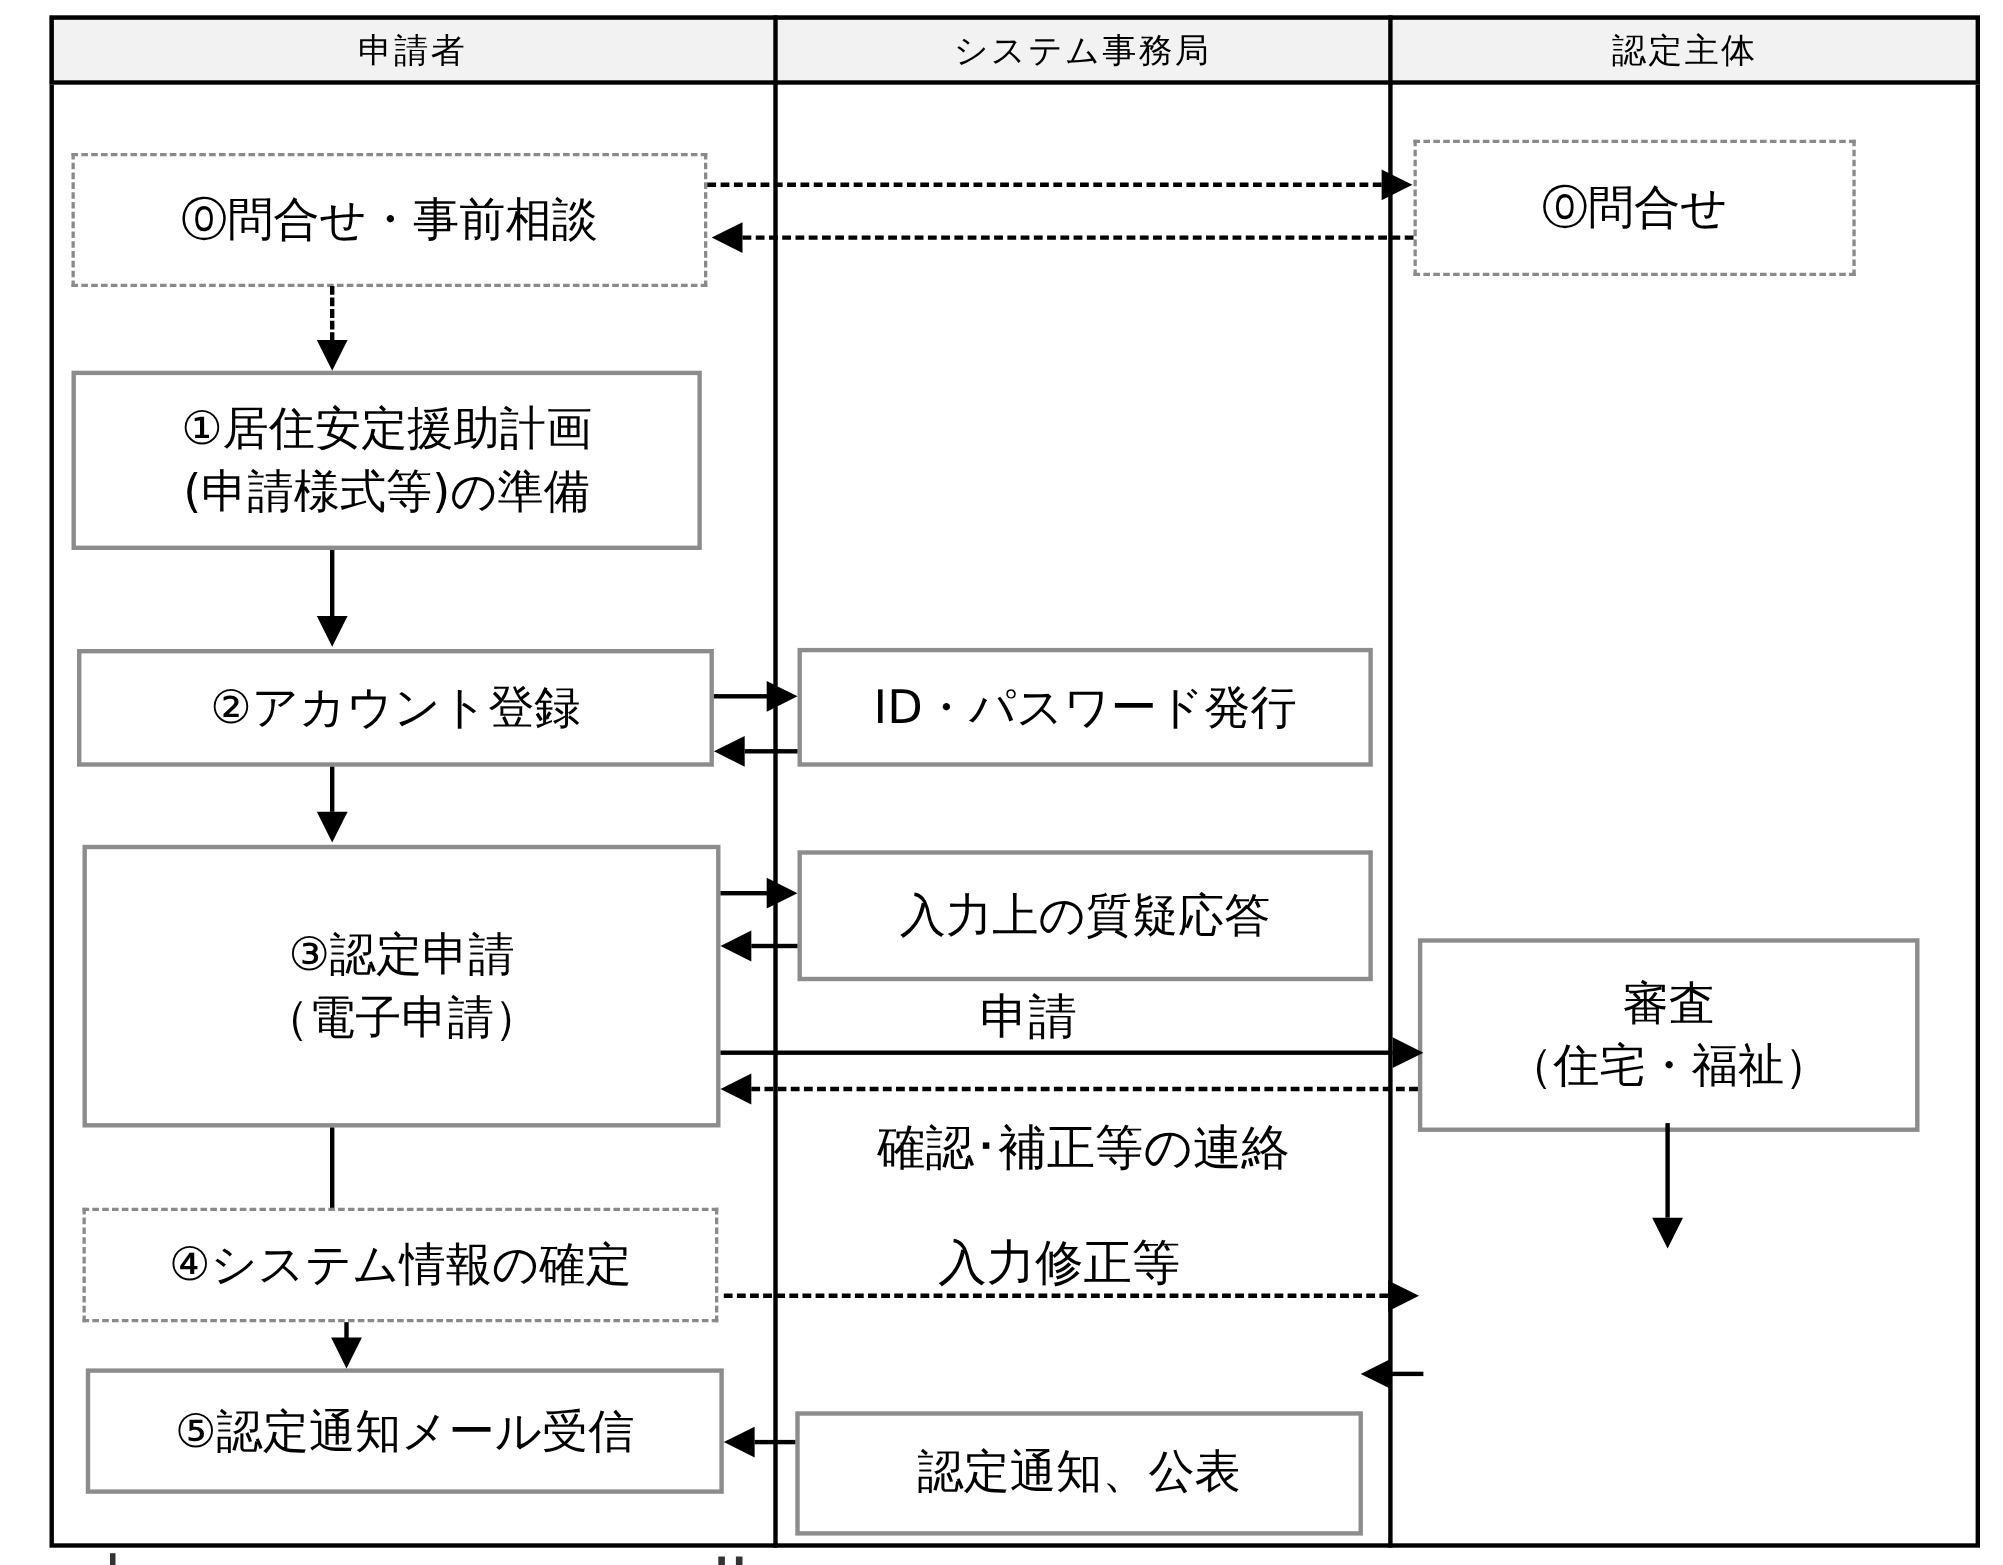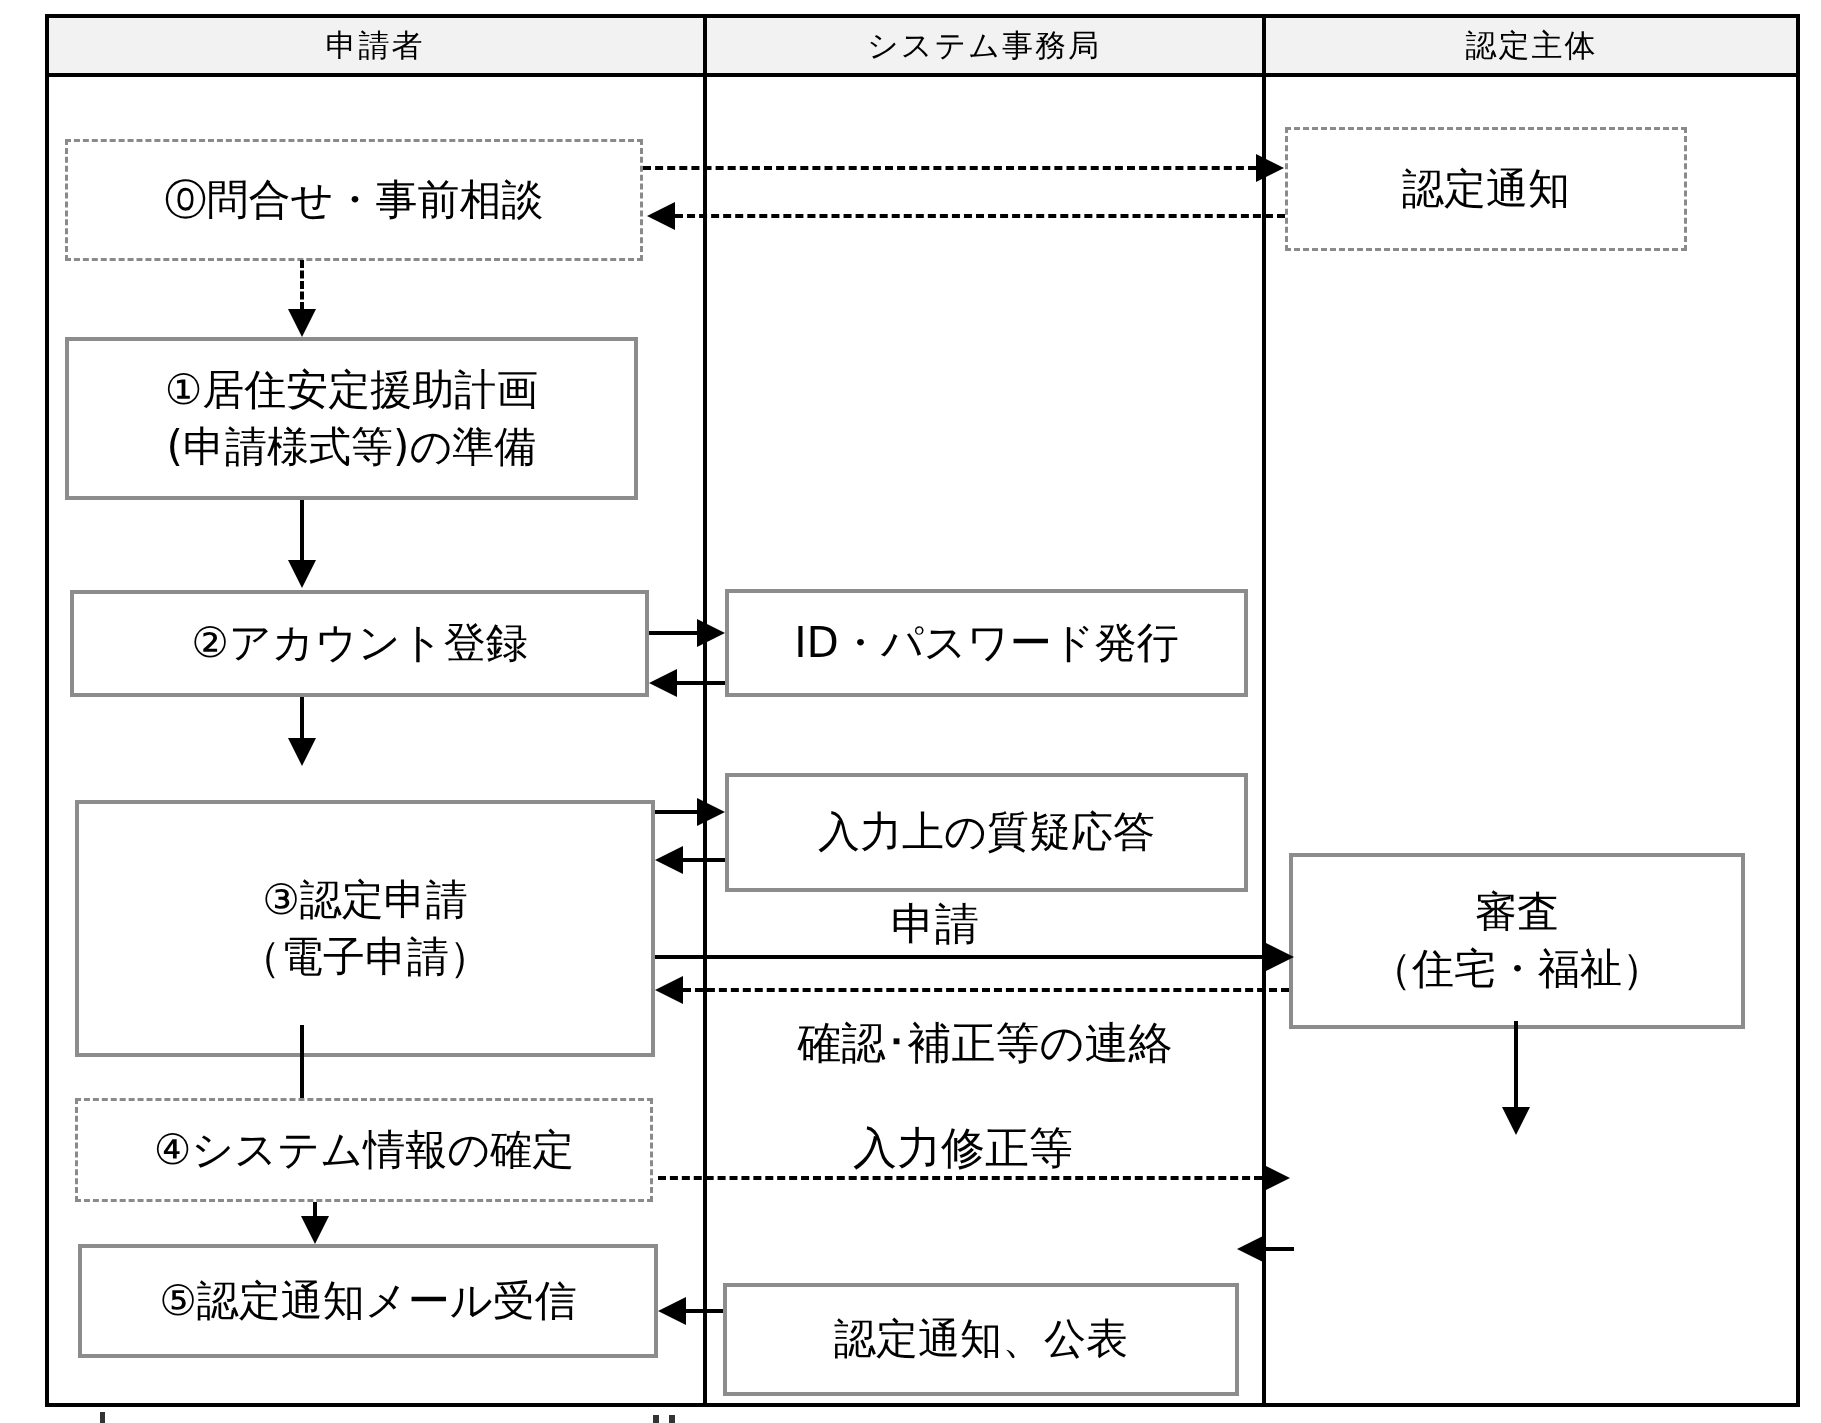--- a/index.html
+++ b/index.html
@@ -57,21 +57,21 @@
 
   <div class="abs pbox solid" style="left:65px;top:337px;width:573px;height:163px;">
     <span>①居住安定援助計画</span>
     <span>(申請様式等)の準備</span>
   </div>
 
   <div class="abs pbox solid" style="left:70px;top:590px;width:579px;height:107px;">
     <span>②アカウント登録</span>
   </div>
 
-  <div class="abs pbox solid" style="left:75px;top:768px;width:580px;height:257px;margin-top:32px;">
+  <div class="abs pbox solid" style="left:75px;top:768px;width:580px;height:257px;">
     <span>③認定申請</span>
     <span>（電子申請）</span>
   </div>
 
   <div class="abs pbox dashedb" style="left:75px;top:1098px;width:578px;height:104px;">
     <span>④システム情報の確定</span>
   </div>
 
   <div class="abs pbox solid" style="left:78px;top:1244px;width:580px;height:114px;">
     <span>⑤認定通知メール受信</span>
@@ -83,21 +83,21 @@
 
   <div class="abs pbox solid" style="left:725px;top:773px;width:523px;height:119px;">
     <span>入力上の質疑応答</span>
   </div>
 
   <div class="abs pbox solid" style="left:723px;top:1283px;width:516px;height:113px;font-family:Liberation Serif, serif;">
     <span>認定通知、公表</span>
   </div>
 
   <div class="abs pbox dashedb" style="left:1285px;top:127px;width:402px;height:124px;">
-    <span>認定通知</span>
+    <span>⓪問合せ</span>
   </div>
 
   <div class="abs pbox solid" style="left:1289px;top:853px;width:456px;height:176px;">
     <span>審査</span>
     <span>（住宅・福祉）</span>
   </div>
 
 
   <div class="abs flabel" style="left:775px;top:895px;width:320px;">
     <span>申請</span>

